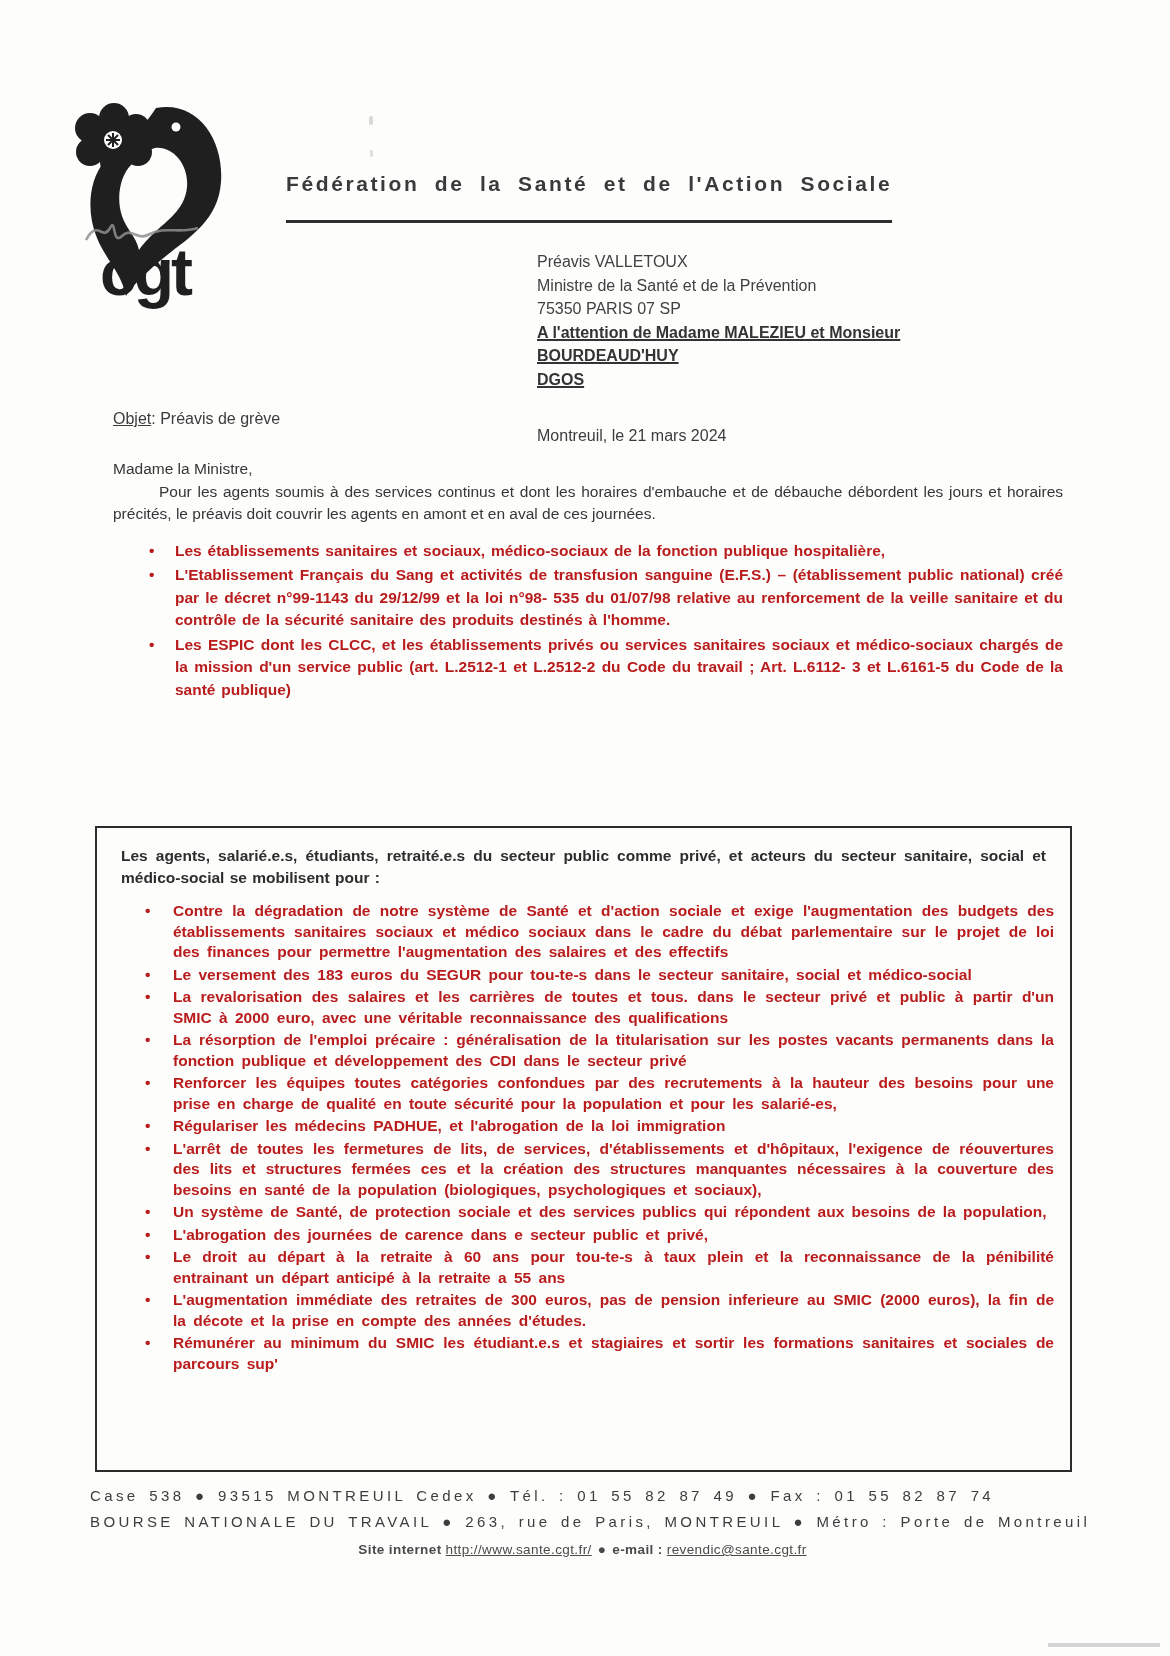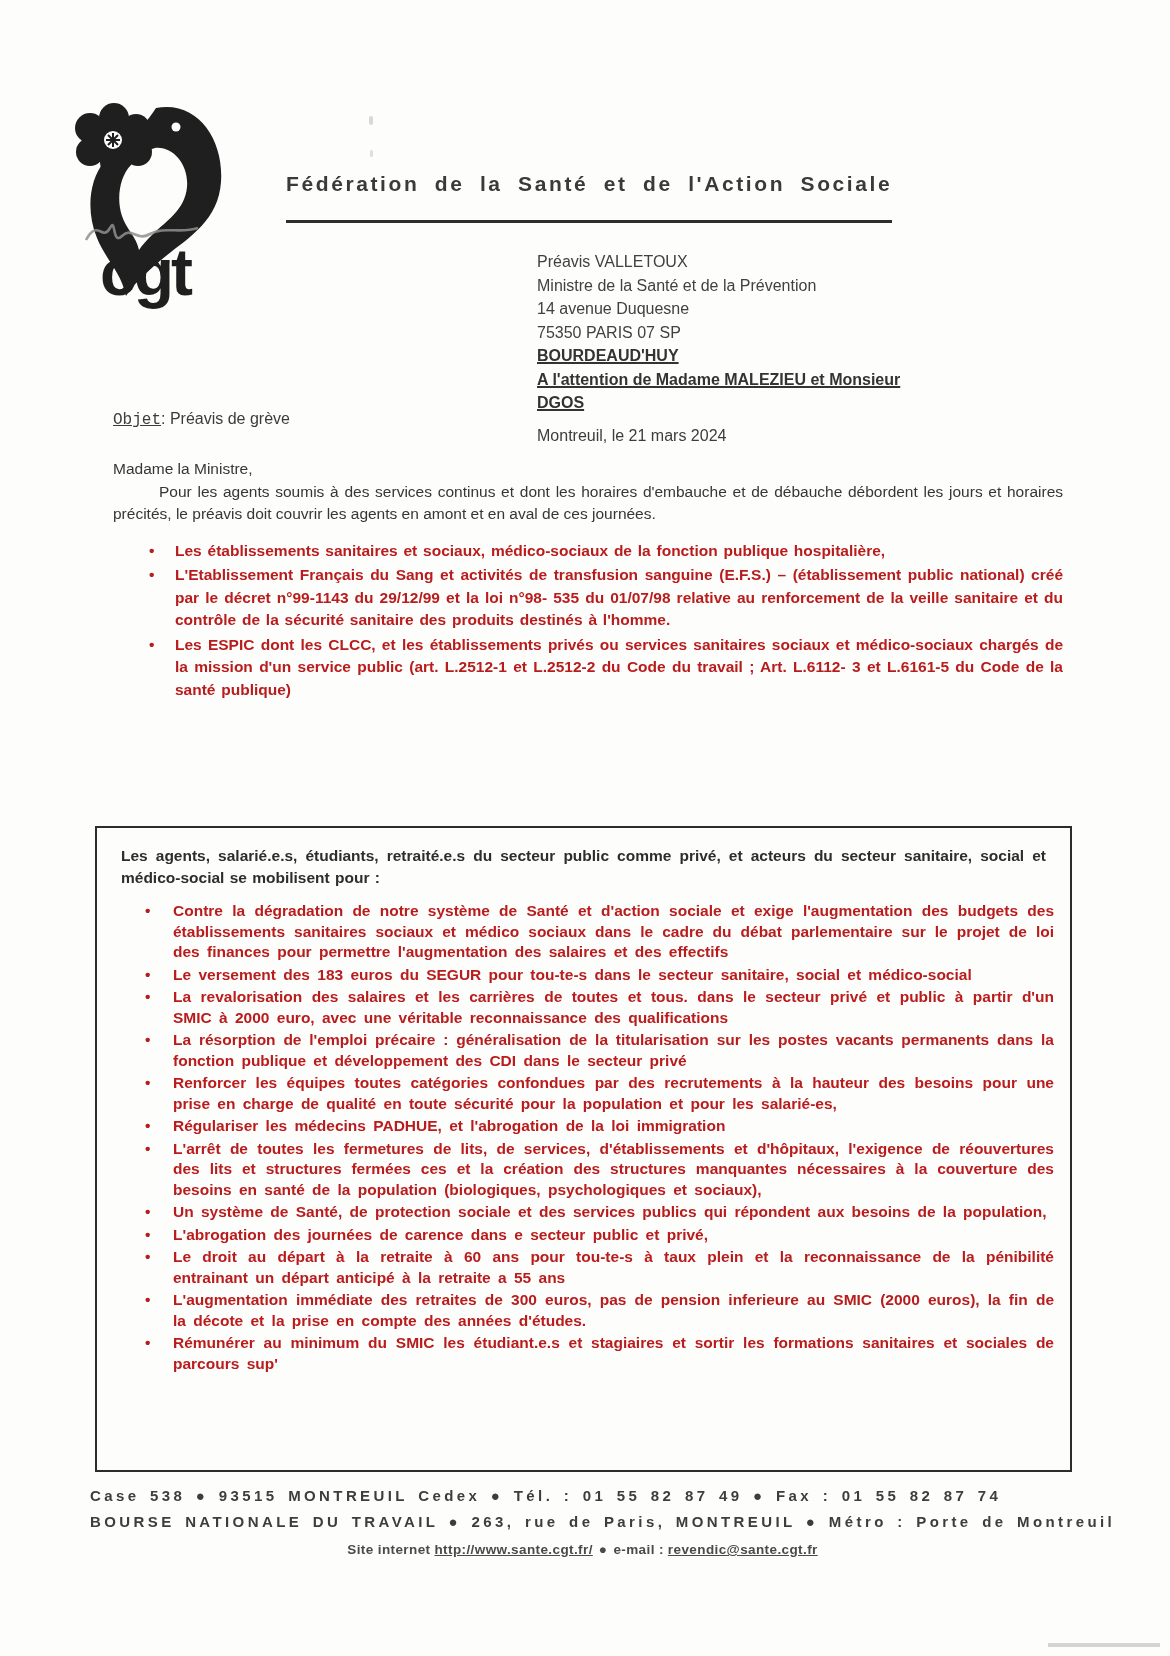--- a/index.html
+++ b/index.html
@@ -15,21 +15,21 @@
     position:absolute;left:286px;top:172px;
     font-size:21px;font-weight:bold;color:#3a3a3a;
     letter-spacing:2.6px;word-spacing:7px;white-space:nowrap;
     border-bottom:3px solid #2e2e2e;padding-bottom:24px;
   }
   
   .recipient{position:absolute;left:537px;top:250px;font-size:16px;line-height:23.5px;color:#414141;}
   .recipient .attn{font-weight:bold;color:#333;text-decoration:underline;text-decoration-thickness:2px;}
   
   .objet{position:absolute;left:113px;top:410px;font-size:16px;color:#3c3c3c;}
-  .objet .u{text-decoration:underline;font-family:Liberation Mono, monospace;}
+  .objet .u{text-decoration:underline;}
   .date{position:absolute;left:537px;top:427px;font-size:16px;color:#3c3c3c;}
   
   .bodytext{
     position:absolute;left:113px;top:458px;width:950px;
     font-size:15.5px;line-height:22.5px;text-align:justify;color:#363636;
   }
   .bodytext p{margin:0;}
   .salut{margin-bottom:15px;}
   .indent{text-indent:46px;}
   .gap{margin-top:14px;}
@@ -40,21 +40,21 @@
   .box{
     position:absolute;left:95px;top:826px;width:941px;height:624px;
     border:2px solid #2c2c2c;padding:9px 16px 9px 16px;
     font-weight:bold;color:#2d2d2d;text-align:justify;overflow:hidden;
   }
   .box-title{margin:8px;font-size:15.5px;line-height:22px;word-spacing:1px;}
   .box-list{margin-top:12px;font-size:15.5px;line-height:20.5px;word-spacing:3px;}
   .box-list li{padding-left:60px;margin-bottom:2px;}
   .box-list li::before{left:32px;}
   
-  .footer{position:absolute;left:90px;top:1483px;width:985px;color:#3d3d3d;font-weight:bold;}
+  .footer{position:absolute;left:90px;top:1483px;width:985px;color:#3d3d3d;}
   .f1,.f2{font-size:15px;letter-spacing:3.4px;word-spacing:3px;line-height:26px;white-space:nowrap;}
   .f3{margin-top:7px;text-align:center;font-size:13.5px;color:#4a4a4a;letter-spacing:0.4px;}
   .f3 .link{text-decoration:underline;}
   .f3 b{margin-right:4px;}
   .f3 .sep{margin:0 6px;}
   
   .speck{position:absolute;background:#b9b9b9;border-radius:2px;}
   .sp1{left:369px;top:116px;width:4px;height:9px;opacity:.55;}
   .sp2{left:370px;top:150px;width:3px;height:7px;opacity:.45;}
   .streak{position:absolute;left:1048px;top:1643px;width:112px;height:4px;background:#c9c9c9;opacity:.8;}
@@ -92,24 +92,23 @@
 
       <text x="48" y="205" font-family="Liberation Sans, sans-serif" font-size="66" font-weight="bold" letter-spacing="-3" fill="#1f1f1f">cgt</text>
     </svg>
   </div>
 
   <div class="doc-title">Fédération de la Santé et de l'Action Sociale</div>
 
   <div class="recipient">
     <div>Préavis VALLETOUX</div>
     <div>Ministre de la Santé et de la Prévention</div>
-    <div>14 avenue Duquesne</div>
     <div>75350 PARIS 07 SP</div>
+    <div class="attn">A l'attention de Madame MALEZIEU et Monsieur</div>
     <div class="attn">BOURDEAUD'HUY</div>
-    <div class="attn">A l'attention de Madame MALEZIEU et Monsieur</div>
     <div class="attn">DGOS</div>
   </div>
 
   <div class="objet">
     <span class="u">Objet</span><span>: Préavis de grève</span>
   </div>
 
   <div class="date">Montreuil, le 21 mars 2024</div>
 
   <div class="bodytext">

